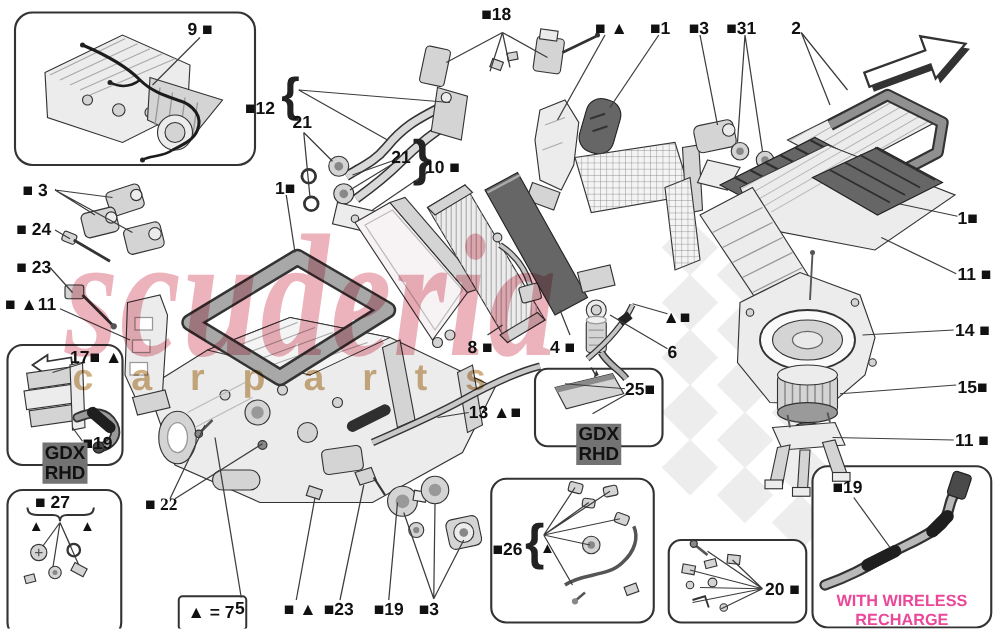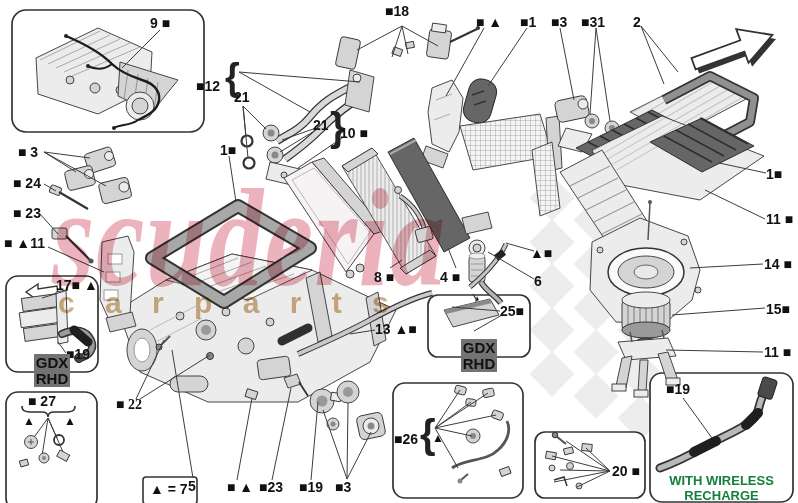--- a/index.html
+++ b/index.html
@@ -6,21 +6,21 @@
   #stage{position:relative;width:798px;height:503px;background:#fff;overflow:hidden;
          font-family:"Liberation Sans",sans-serif;}
   .lbl{position:absolute;font:bold 14px "Liberation Sans",sans-serif;color:#111;
        white-space:nowrap;line-height:15px;z-index:30;}
   .tri{font-size:12px;}
   .brace{position:absolute;font:bold 38px "Liberation Sans",sans-serif;color:#222;
          line-height:40px;z-index:30;}
   .cap{position:absolute;font:bold 15px "Liberation Sans",sans-serif;color:#111;
        text-align:center;line-height:16px;z-index:30;}
   .cap span{background:#737373;padding:0 2px;}
-  .capw{position:absolute;font:bold 13px "Liberation Sans",sans-serif;color:#15803d;
+  .capw{position:absolute;font:bold 13px "Liberation Sans",sans-serif;color:#ec4899;
         text-align:center;line-height:15px;z-index:30;}
   .wm-brand{position:absolute;left:52px;top:168px;z-index:20;pointer-events:none;
             font:bold italic 140px "Liberation Serif",serif;color:#d4495e;opacity:.42;
             transform:scaleX(.78);transform-origin:left top;mix-blend-mode:multiply;
             letter-spacing:2px;line-height:140px;}
   .wm-sub{position:absolute;left:58px;top:286px;z-index:20;pointer-events:none;
           font:bold 30px "Liberation Sans",sans-serif;color:#a16207;opacity:.5;
           letter-spacing:11px;mix-blend-mode:multiply;}
   .p{fill:#ececec;stroke:#333;stroke-width:.9;}
   .pm{fill:#d4d4d4;stroke:#333;stroke-width:.9;}

